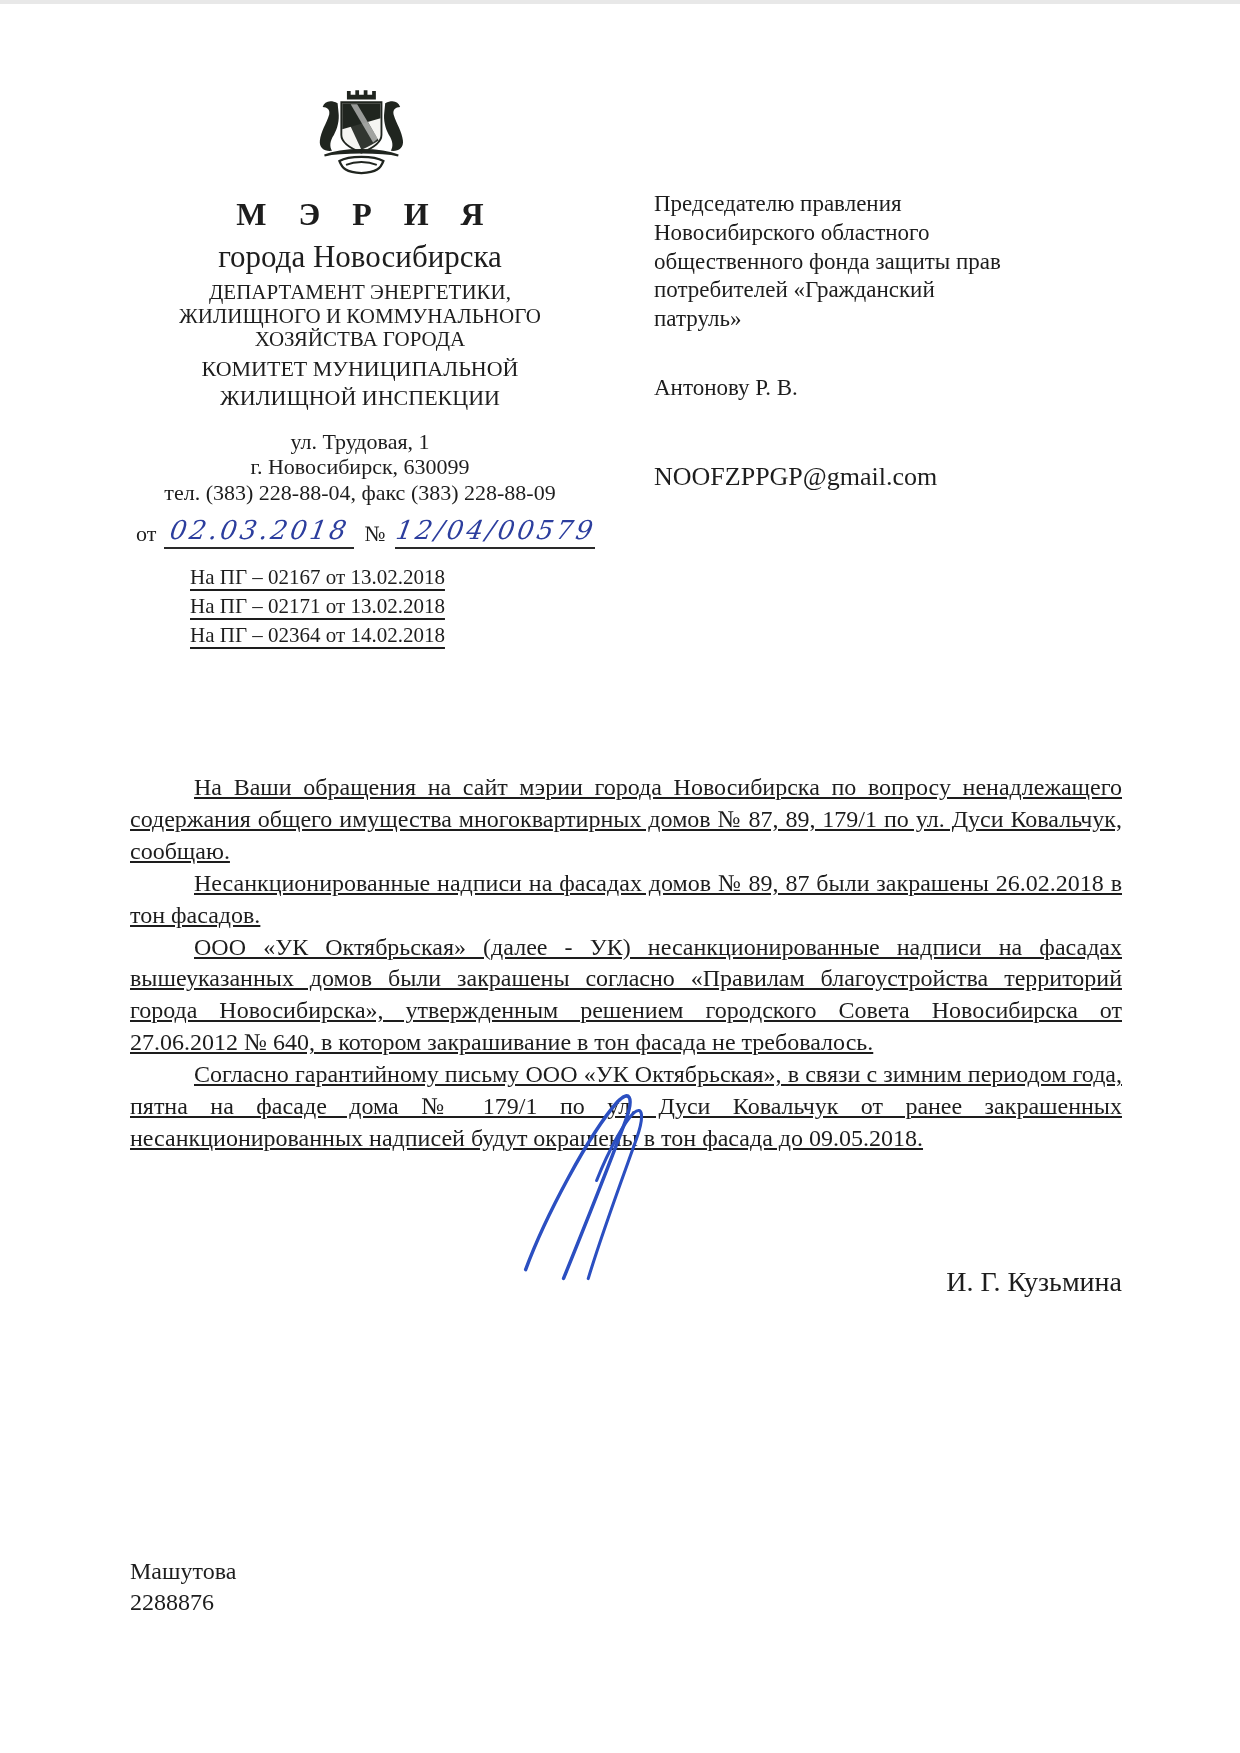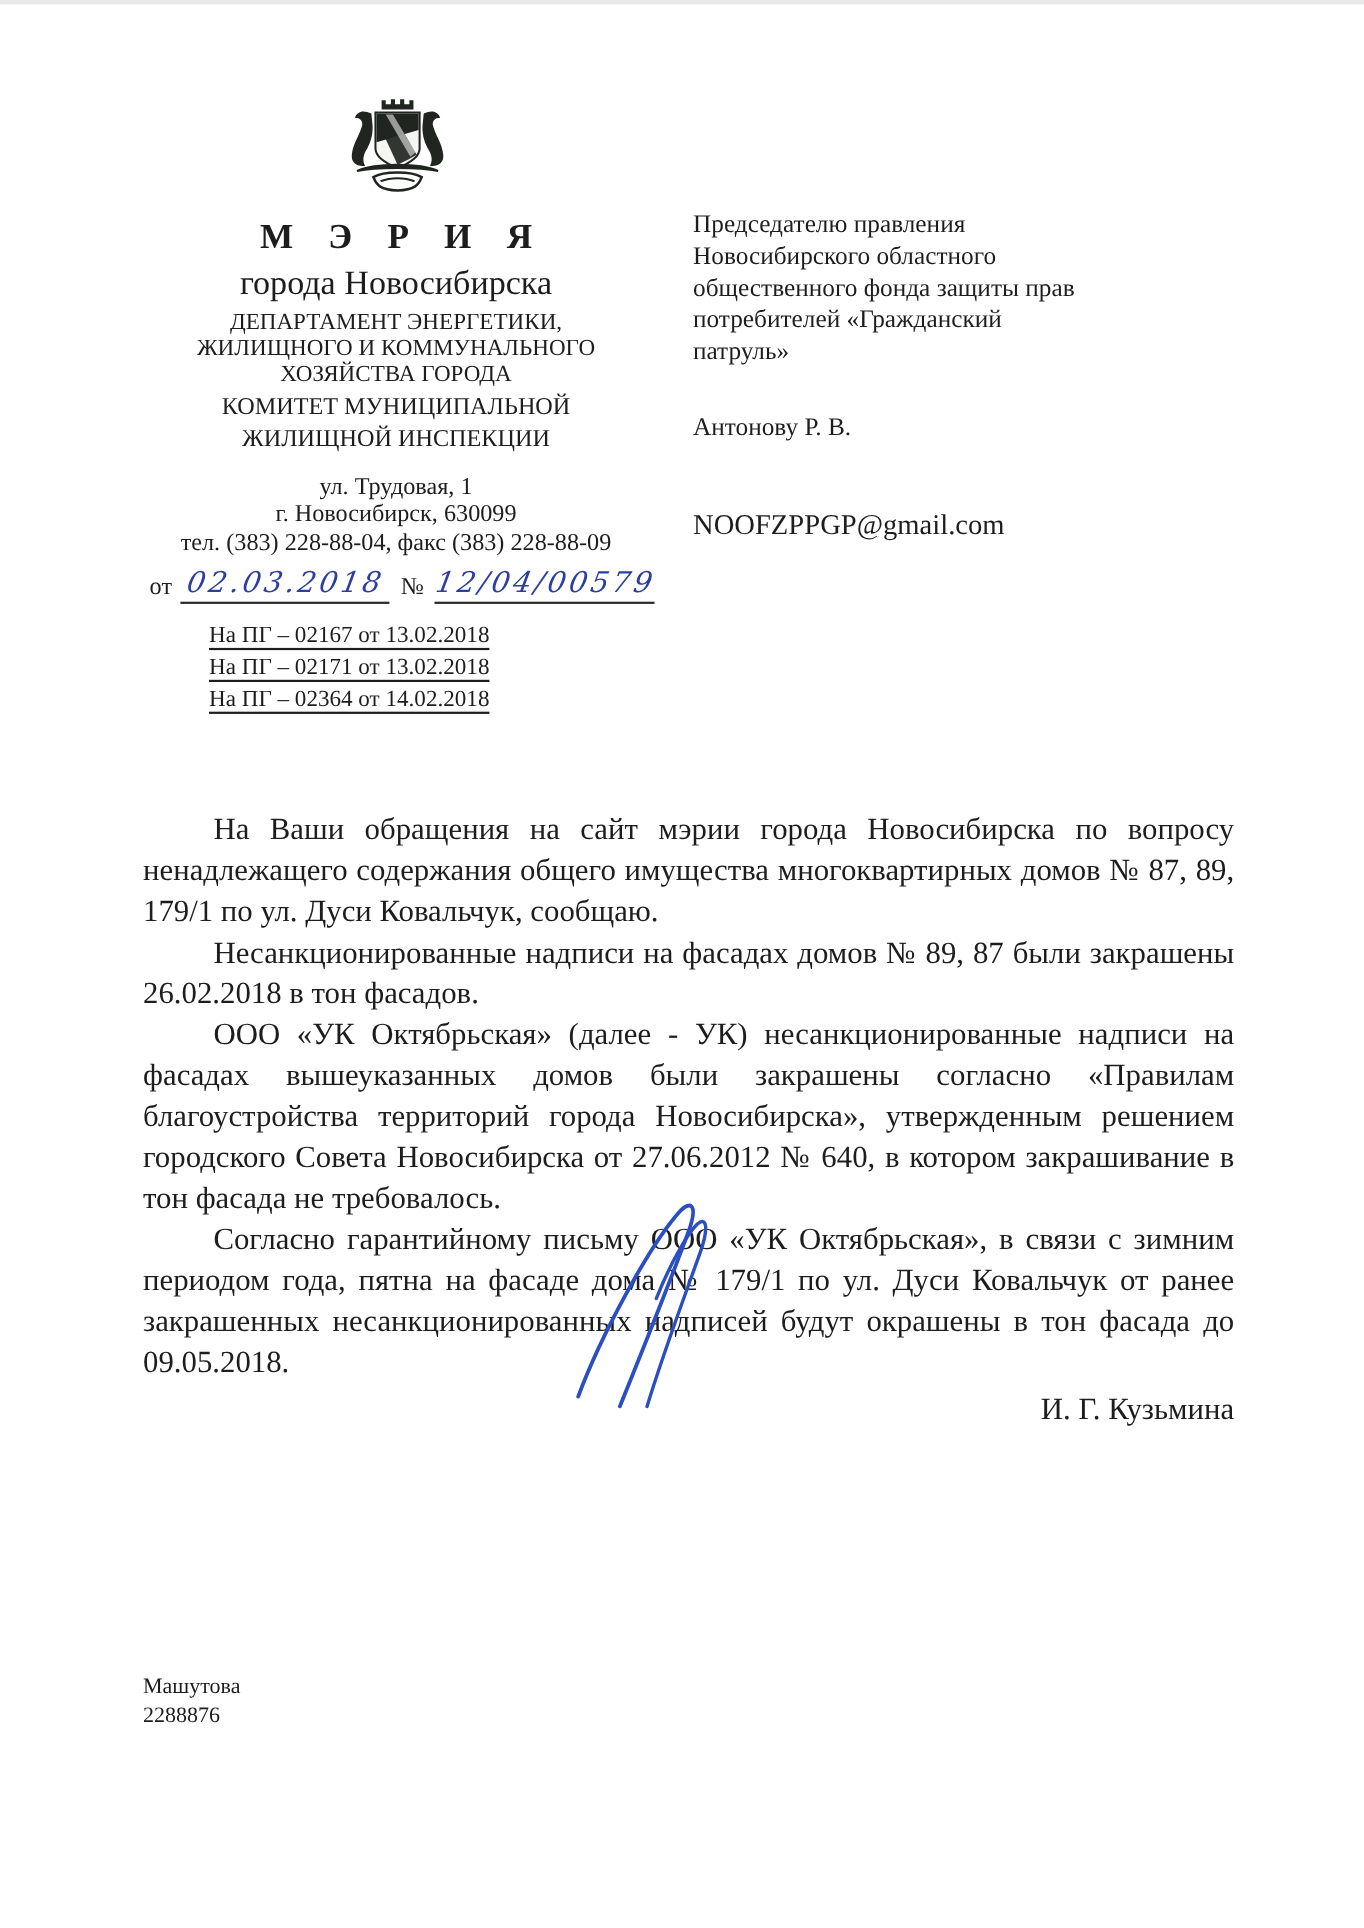--- a/index.html
+++ b/index.html
@@ -41,37 +41,37 @@
     white-space:nowrap;
   }
   .refs{margin-top:14px;font-size:21px;text-align:left;padding-left:72px;line-height:1.38;}
   .refs div{
     text-decoration:underline;
     text-decoration-thickness:1.5px;
     text-underline-offset:5px;
   }
   
   .recipient{
-    position:absolute;left:630px;top:186px;width:450px;
+    position:absolute;left:654px;top:186px;width:450px;
     font-size:23px;line-height:1.25;text-align:left;
   }
   .recipient .rname{margin-top:40px;}
   .recipient .remail{margin-top:58px;font-size:26px;}
   
   .body-text{
-    position:absolute;left:130px;top:732px;width:992px;
-    font-size:28px;line-height:1.33;text-align:justify;
+    position:absolute;left:130px;top:768px;width:992px;
+    font-size:24px;line-height:1.33;text-align:justify;text-decoration:underline;
   }
   .body-text p{margin:0;text-indent:64px;}
   
   .sig-title{position:absolute;left:130px;top:1262px;font-size:28px;}
   .sig-name{position:absolute;right:118px;top:1262px;font-size:28px;}
   .sig-img{position:absolute;left:492px;top:1082px;transform:rotate(4deg);}
   
-  .footer{position:absolute;left:130px;top:1516px;font-size:20px;line-height:1.3;}
+  .footer{position:absolute;left:130px;top:1552px;font-size:24px;line-height:1.3;}
 </style>
 </head>
 <body>
 
 <div class="page">
 
   <div class="lh">
 
     <svg class="emblem" width="112" height="96" viewBox="0 0 120 102">
 

